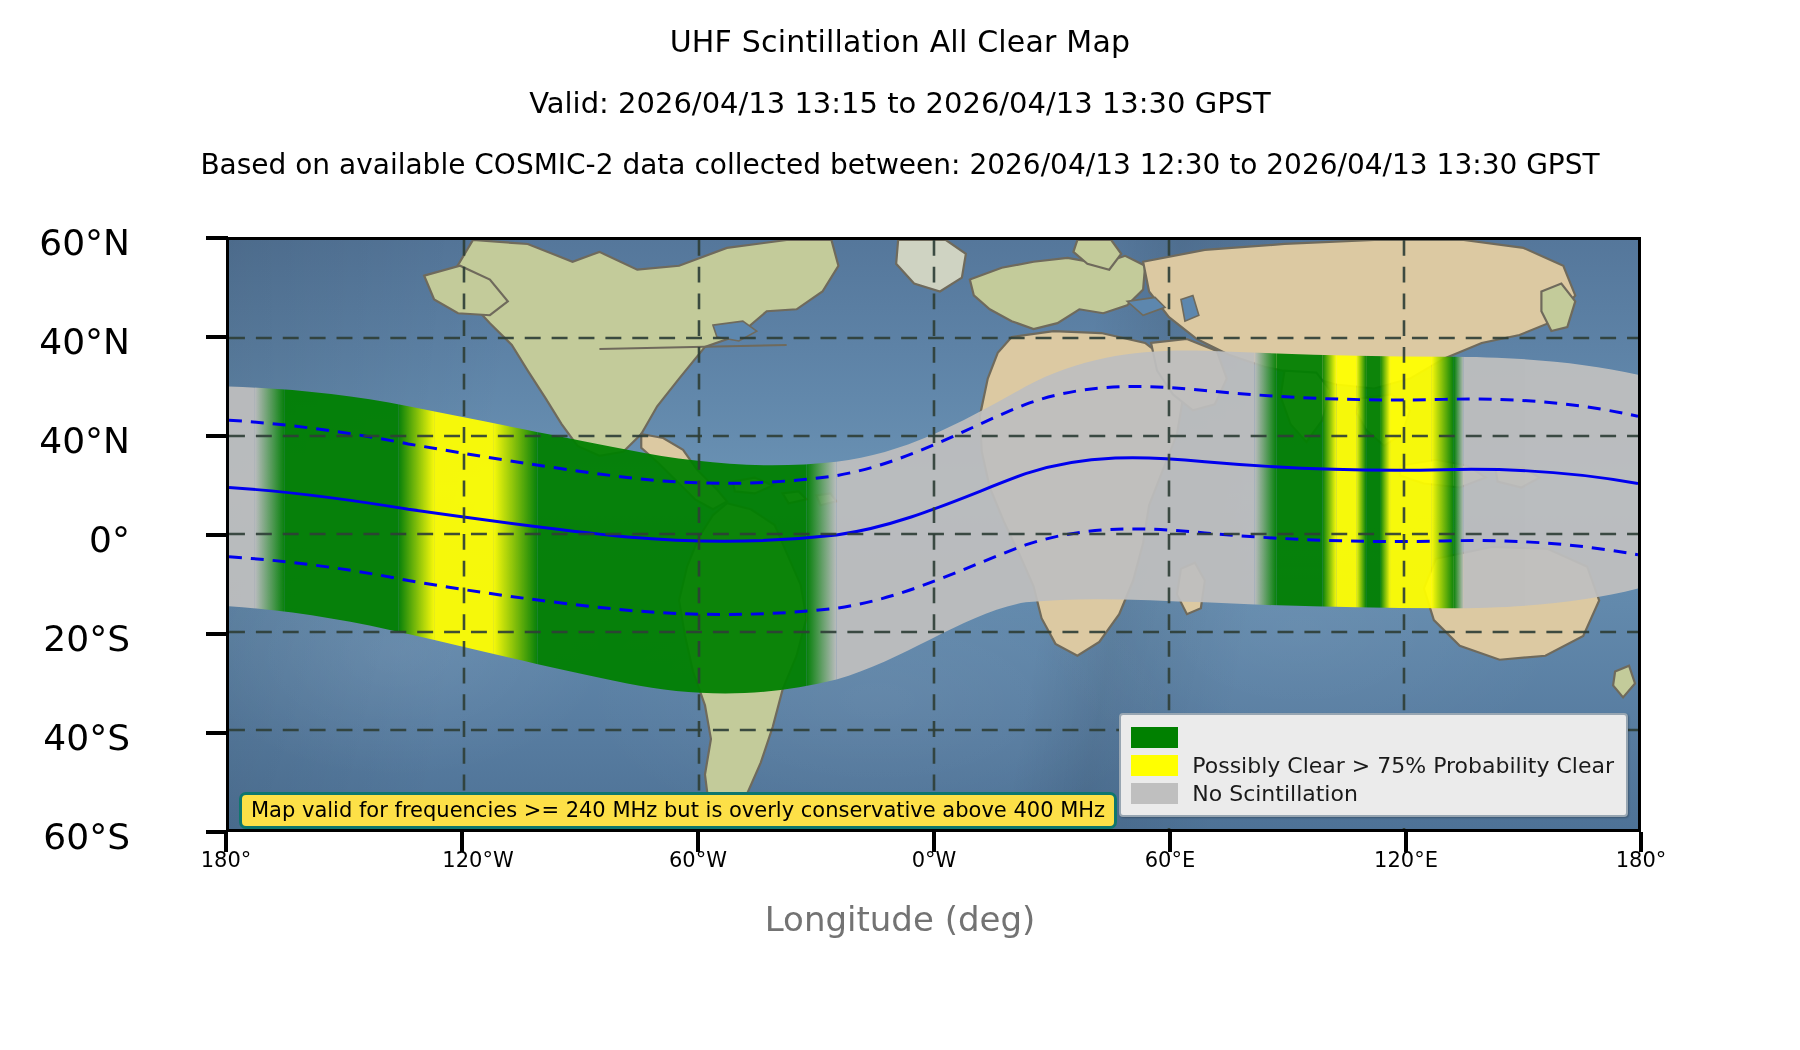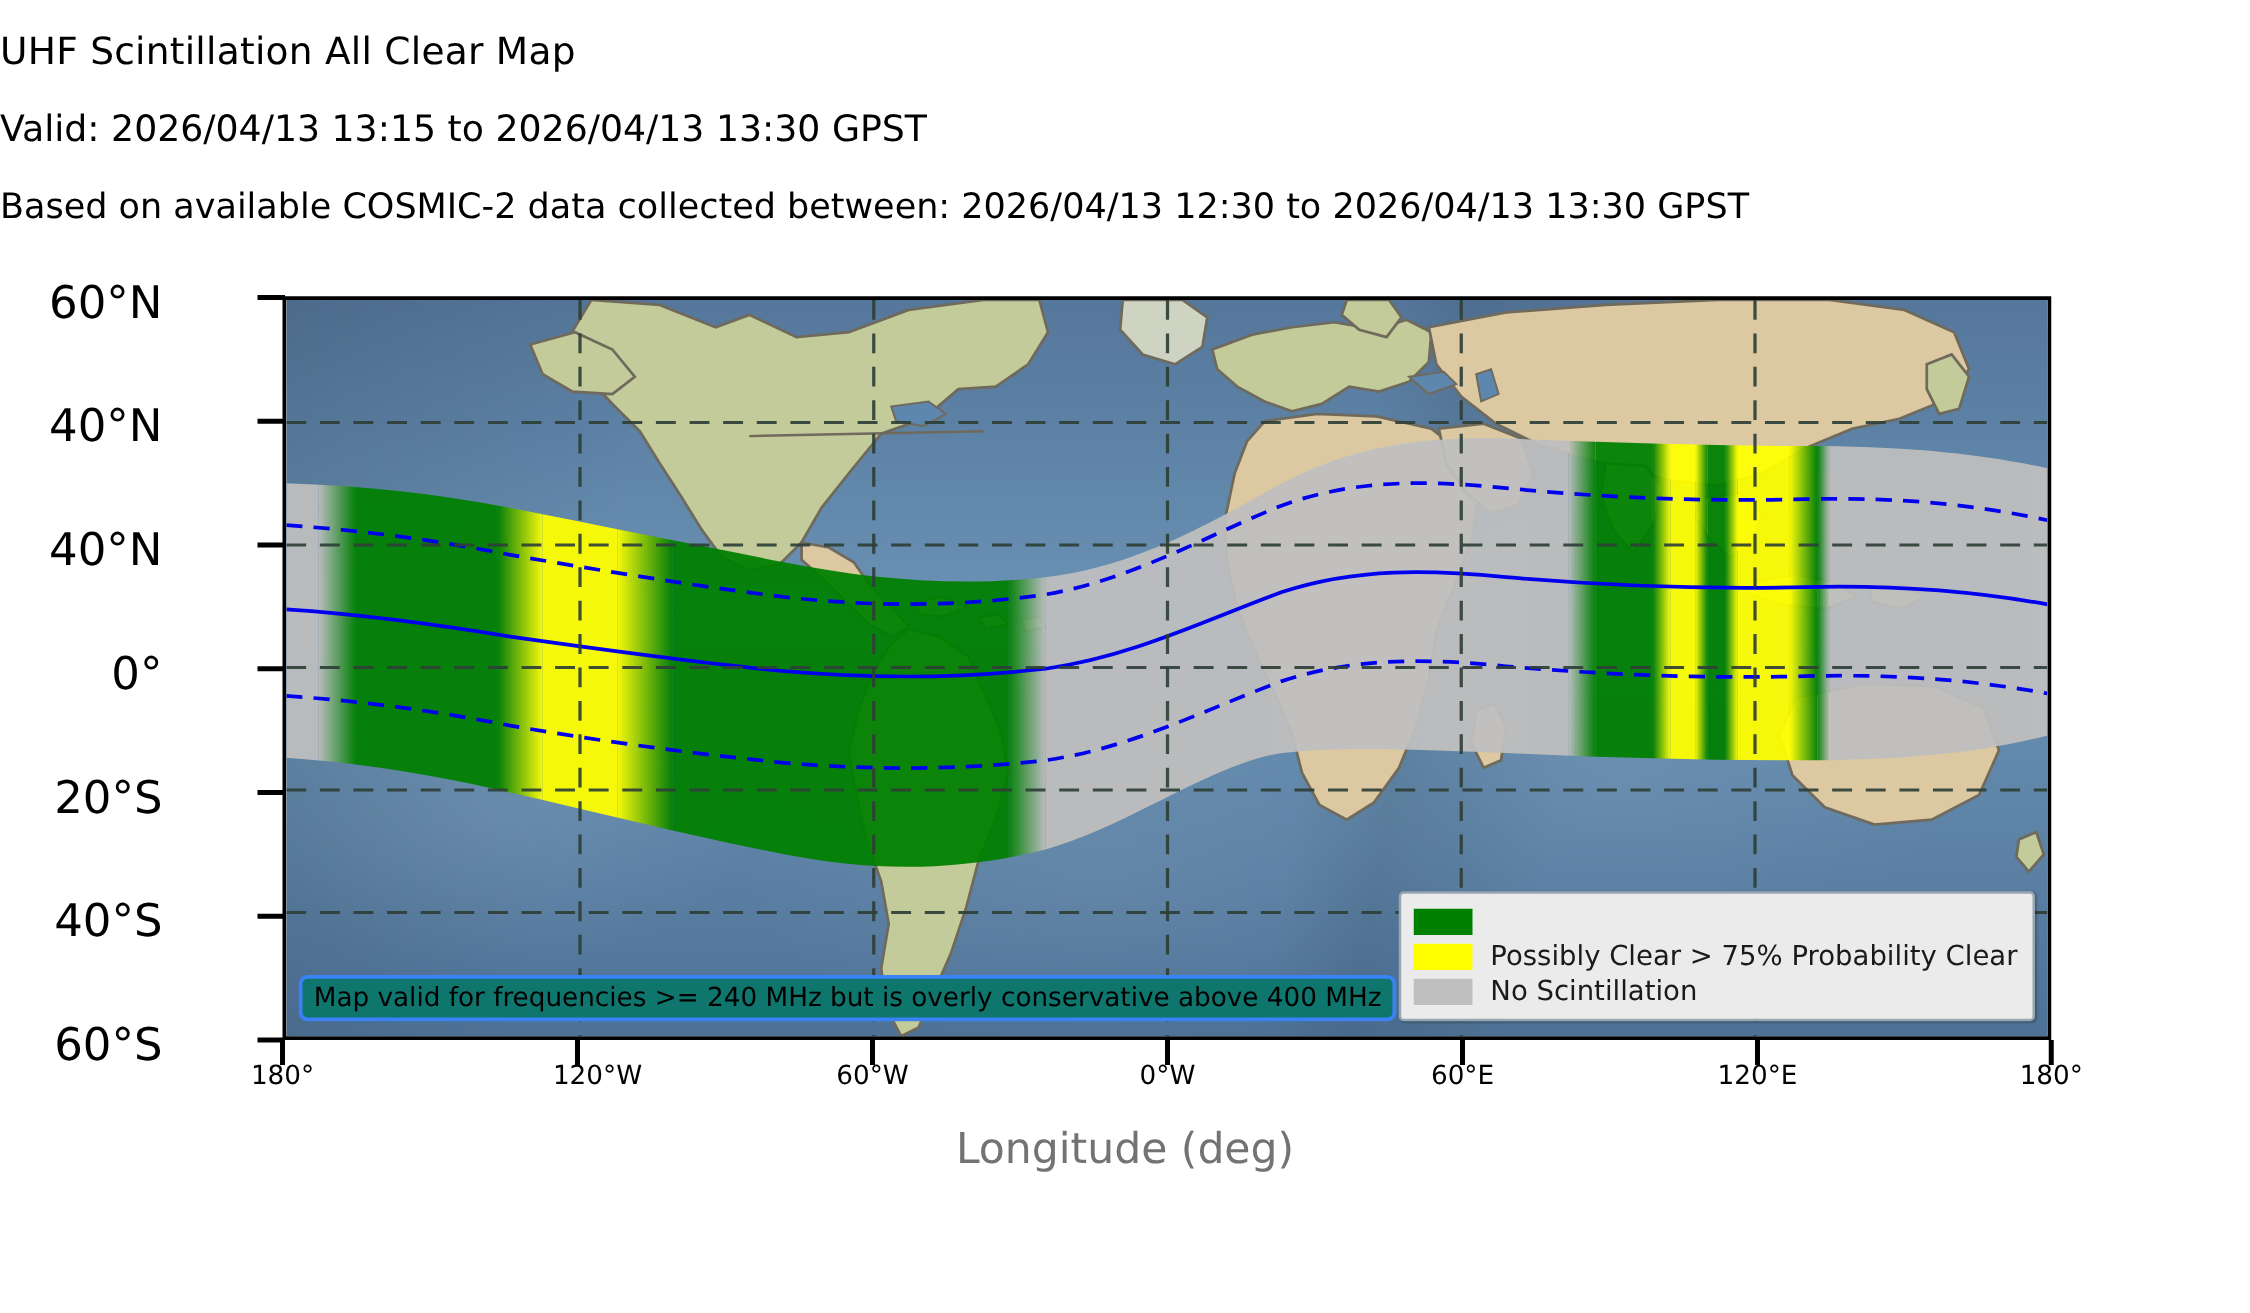--- a/index.html
+++ b/index.html
@@ -14,20 +14,21 @@
     overflow: hidden;
     position: relative;
   }
 
   
   .title-block {
     position: absolute;
     left: 0;
     top: 0;
     width: 1800px;
+    text-align: center;
   }
   .title-main {
     font-size: 30px;
     color: #000;
     margin-top: 24px;
     letter-spacing: 0.2px;
   }
   .title-valid {
     font-size: 29px;
     color: #000;
@@ -155,23 +156,23 @@
   .legend-text {
     font-size: 22px;
     color: #1a1a1a;
     white-space: nowrap;
   }
 
   
   #note-box {
     position: absolute;
     left: 10px;
-    bottom: 12px;
-    background: #0f766e;
-    border: 3px solid #3b82f6;
+    bottom: 0;
+    background: #fde047;
+    border: 3px solid #0f766e;
     border-radius: 7px;
     padding: 3px 9px 4px 9px;
   }
   #note-text {
     font-size: 21px;
     color: #000;
     white-space: nowrap;
   }
 </style>
 </head>

